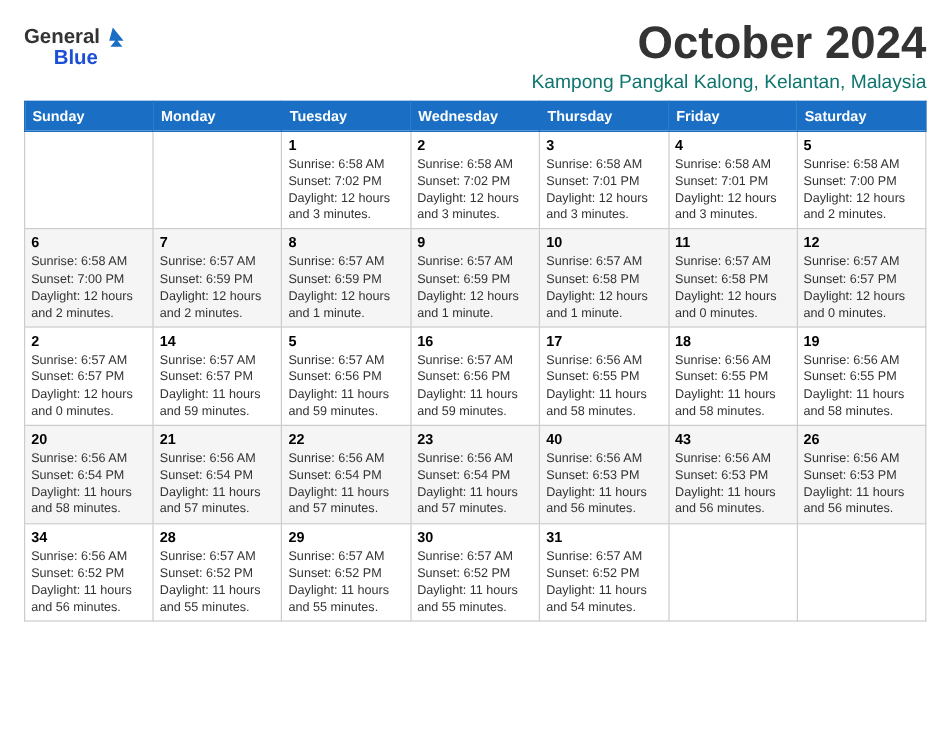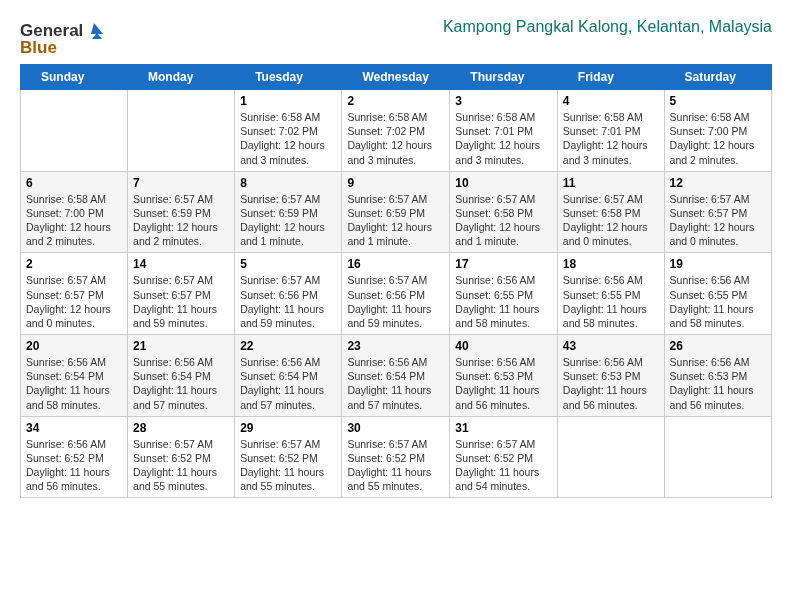--- a/index.html
+++ b/index.html
@@ -12,21 +12,21 @@
     }
     .header-area {
       display: flex;
       align-items: flex-start;
       justify-content: space-between;
       margin-bottom: 4px;
     }
     .logo {
       display: flex;
       flex-direction: column;
-      align-items: flex-start;
+      align-items: center;
       margin-top: 4px;
     }
     .logo-text {
       display: flex;
       align-items: center;
       font-size: 18px;
       font-weight: bold;
       color: #333;
     }
     .logo-general { color: #333; font-size: 17px; }
@@ -53,21 +53,21 @@
     .calendar-table {
       width: 100%;
       border-collapse: collapse;
       font-size: 11px;
       margin-top: 6px;
     }
     .calendar-table th {
       background: #1a6fc4;
       color: #fff;
       text-align: left;
-      padding: 5px 20px;
+      padding: 5px 6px;
       font-size: 12px;
       font-weight: bold;
       border: 1px solid #1a6fc4;
     }
     .calendar-table td {
       border: 1px solid #ccc;
       vertical-align: top;
       padding: 4px 5px;
       width: 108px;
       min-height: 70px;
@@ -95,23 +95,24 @@
 <body>
 
 <div class="header-area">
   <div class="logo">
     <div class="logo-text">
       <span class="logo-general">General</span>
       <svg class="logo-icon" viewBox="0 0 22 22">
         <polygon points="10,3 19,14 14,14 18,19 8,19 12,14 7,14" fill="#1a6fc4"></polygon>
       </svg>
     </div>
-    <span class="logo-blue" style="margin-top:-4px; font-size:17px; font-weight:bold; color:#a16207;">Blue</span>
+    <span class="logo-blue" style="margin-top:-4px; font-size:17px; font-weight:bold; color:#1d4ed8;">Blue</span>
   </div>
   <div class="title-area">
+    <div class="month-title">October 2024</div>
     <div class="location-title">Kampong Pangkal Kalong, Kelantan, Malaysia</div>
   </div>
 </div>
 
 <table class="calendar-table">
   <thead>
     <tr>
     <th>Sunday</th>
         <th>Monday</th>
         <th>Tuesday</th>

